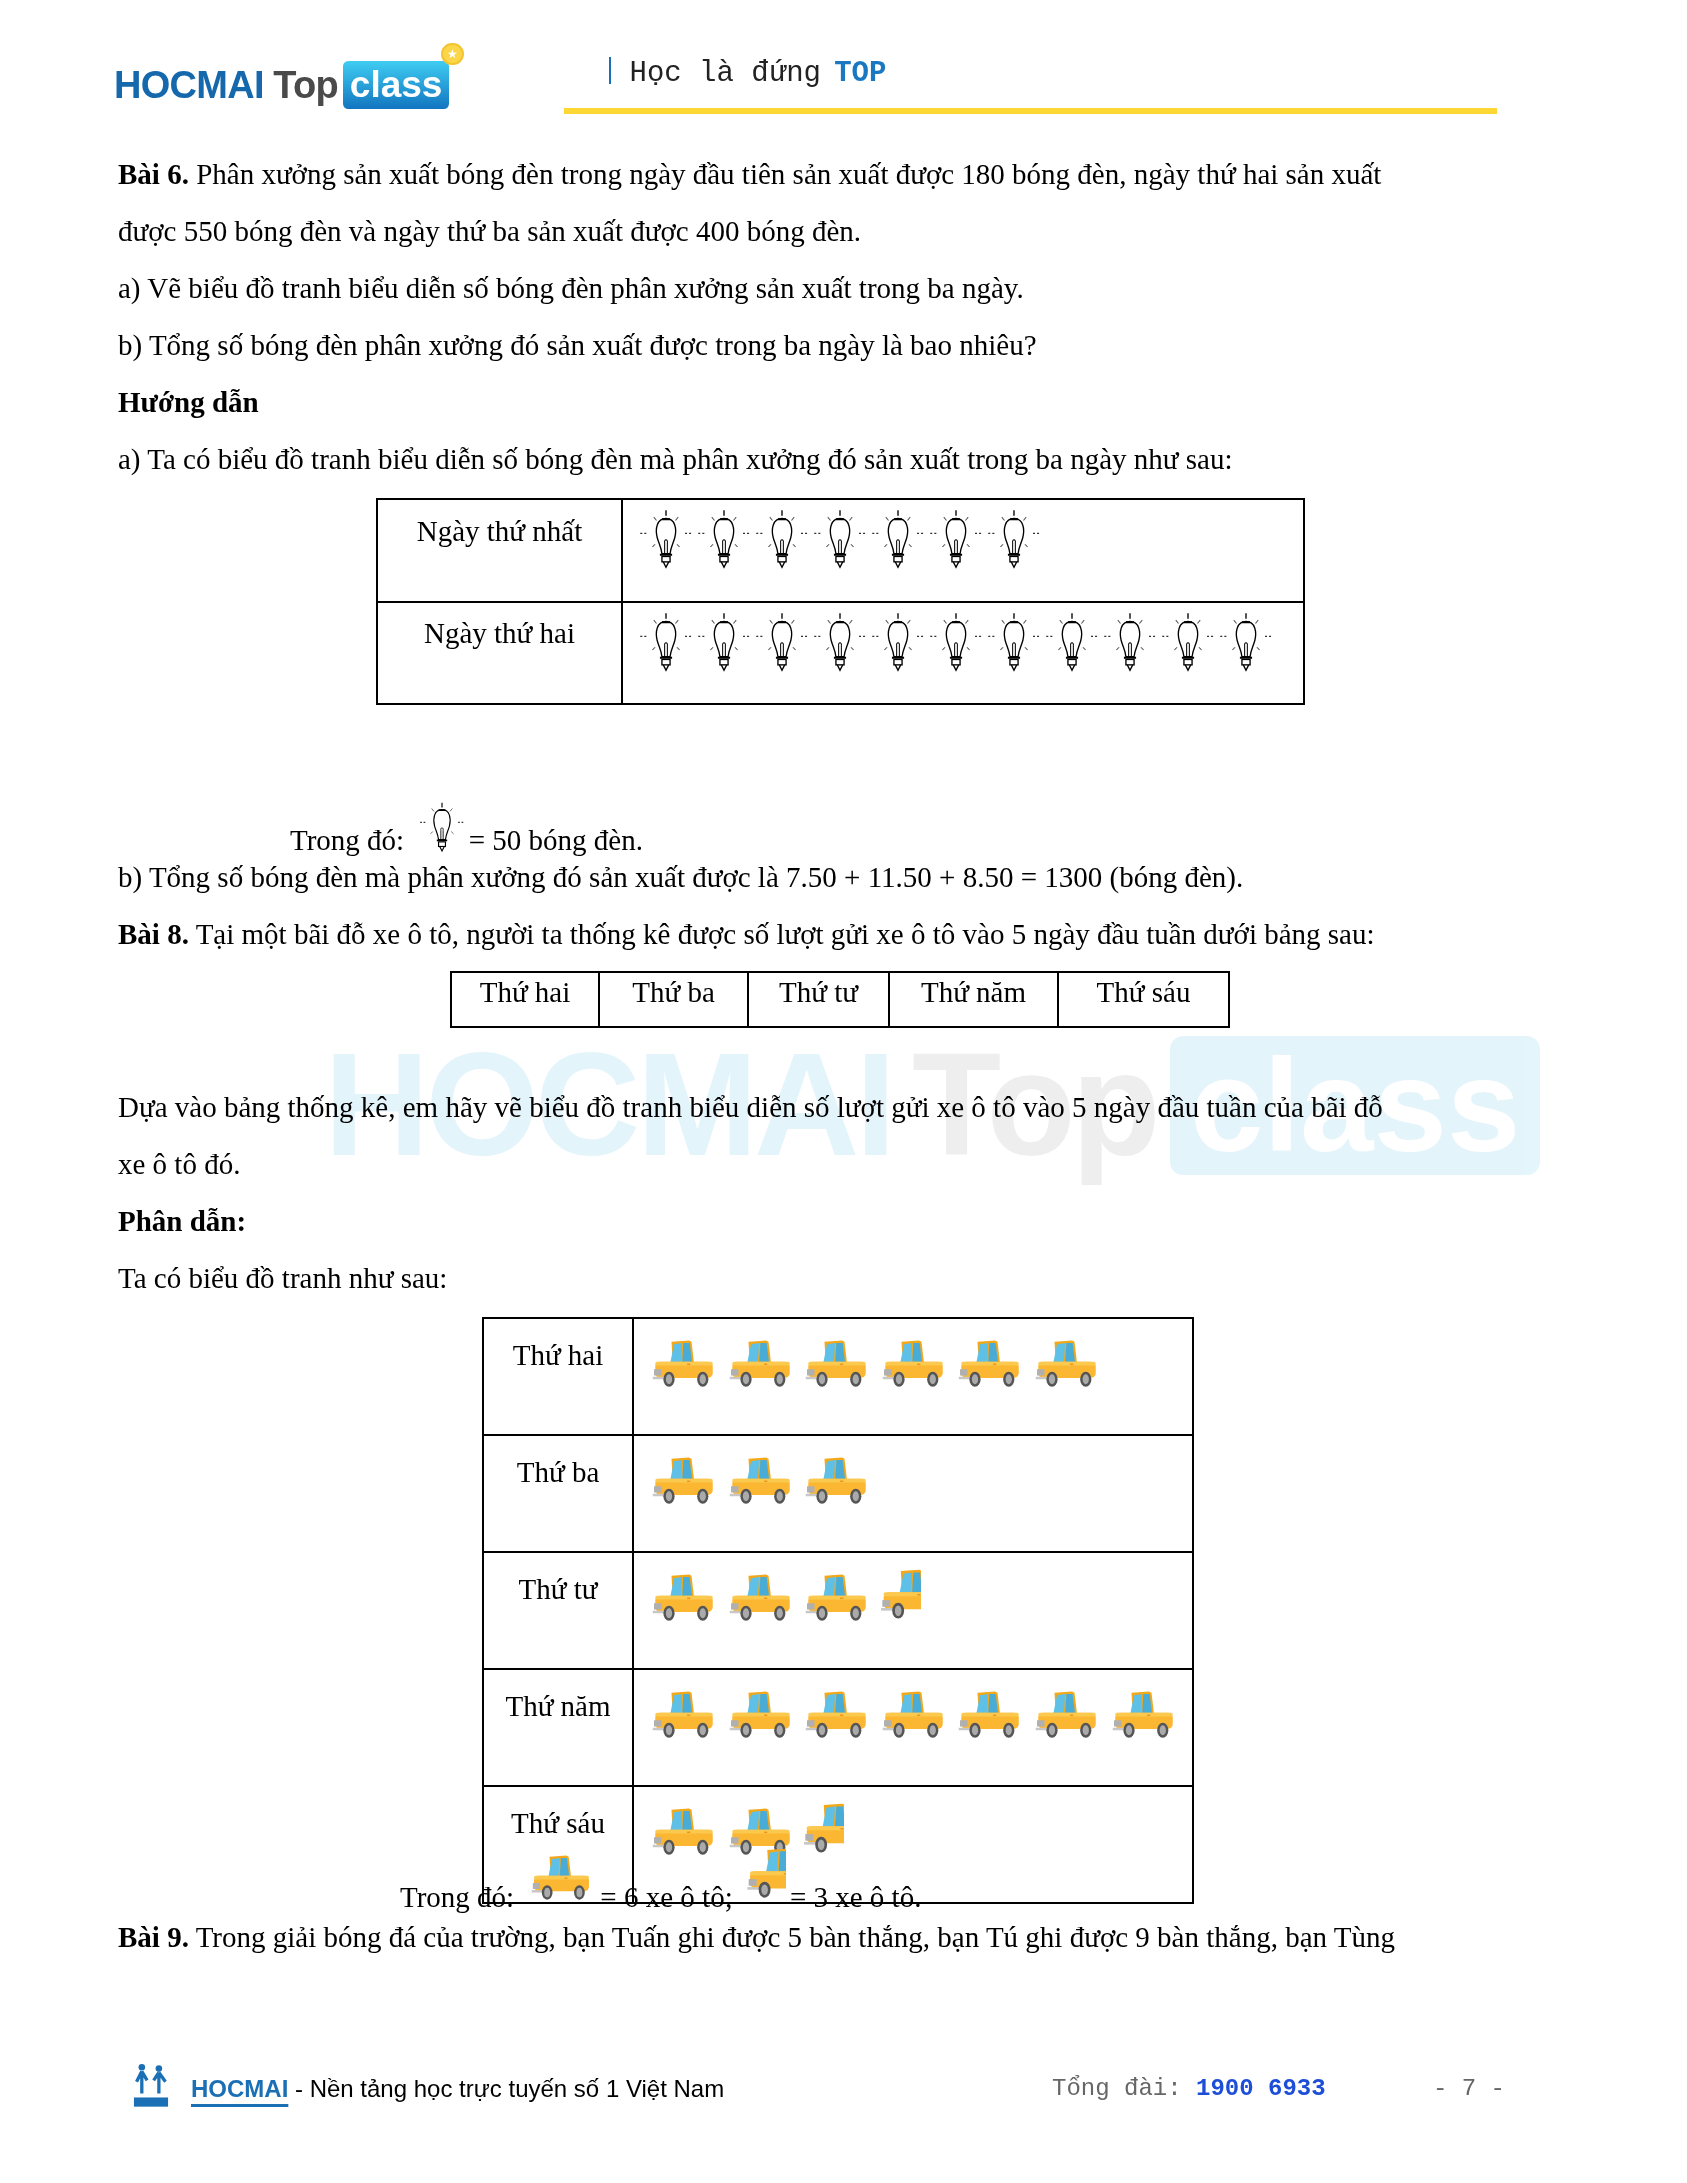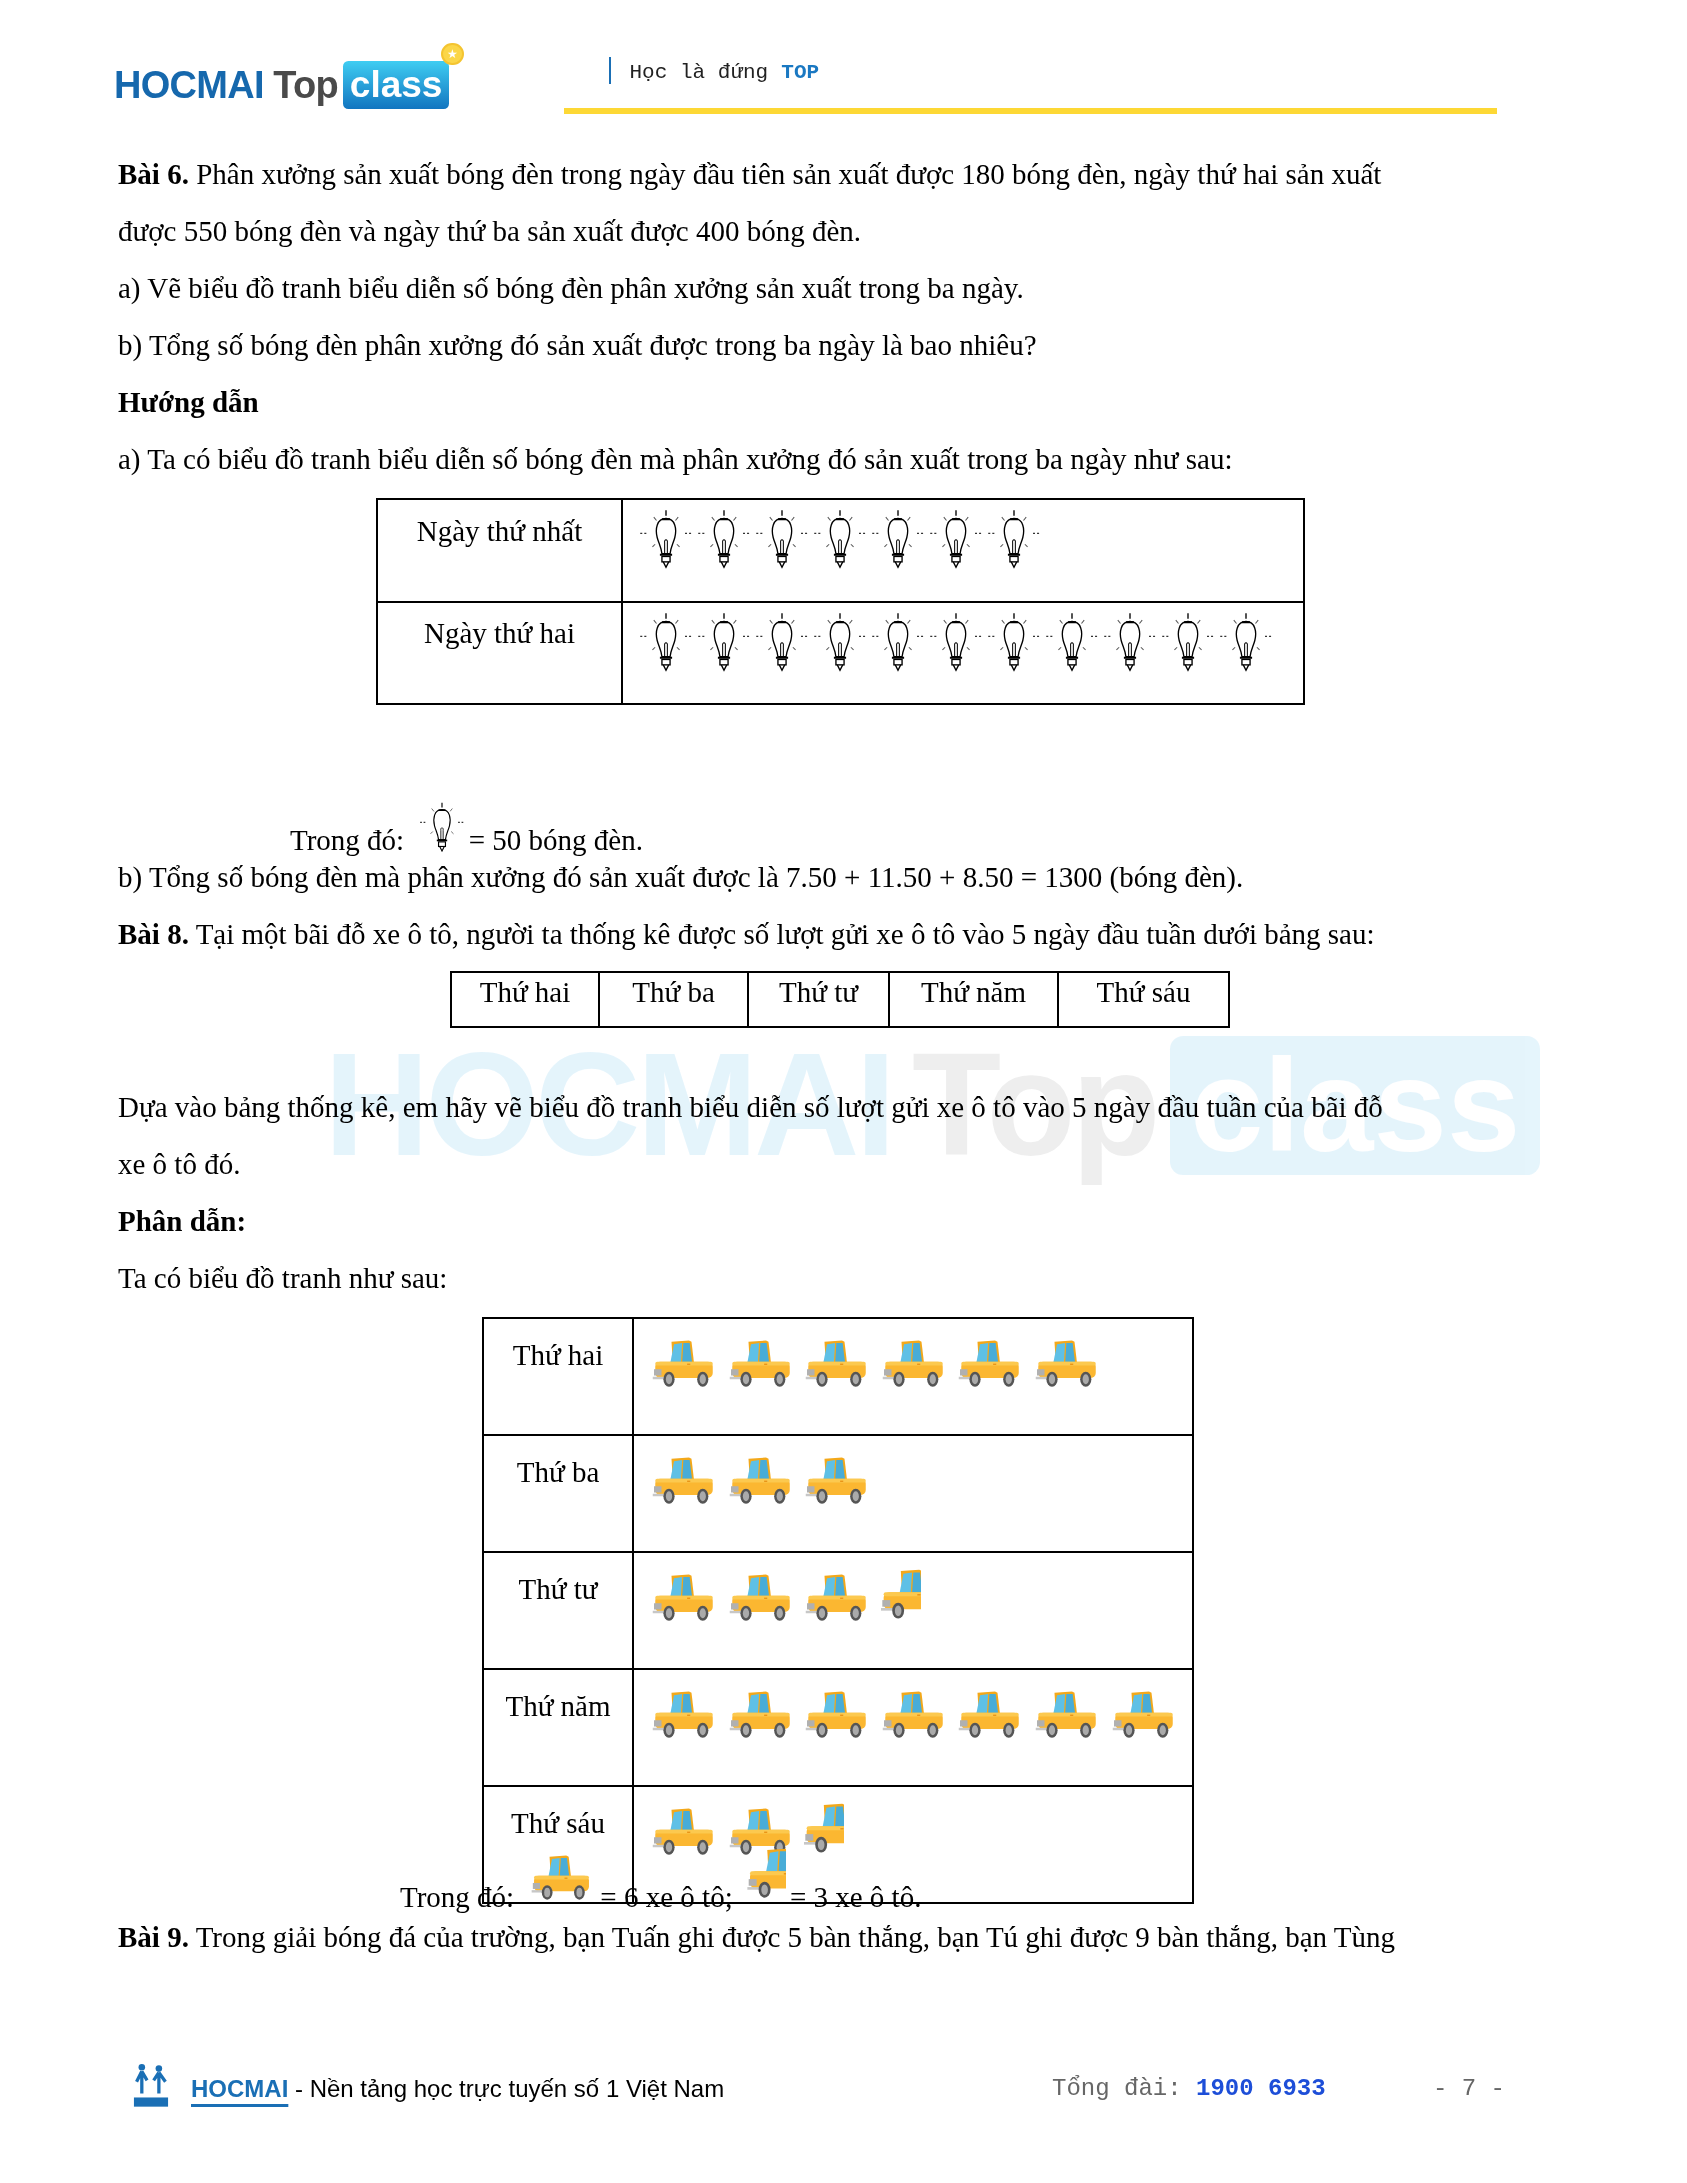--- a/index.html
+++ b/index.html
@@ -13,21 +13,21 @@
                  font-size: 38px; color: #1668ad; letter-spacing: -0.7px; }
   .logo-top { font-family: "Liberation Sans", "DejaVu Sans", sans-serif; font-weight: bold;
               font-size: 38px; color: #4a4a4a; margin-left: 9.3px; letter-spacing: -0.7px; }
   .logo-class { position: relative; margin-left: 5.3px; background: linear-gradient(#3fcdf2, #1275c0);
                 border-radius: 5.3px; padding: 0 6.6px; height: 48px; display: flex; align-items: center;
                 font-family: "Liberation Sans", "DejaVu Sans", sans-serif; font-weight: bold; font-size: 37px; color: #fff; }
   .logo-badge { position: absolute; right: -14.6px; top: -18.5px; width: 22.5px; height: 22.5px; border-radius: 50%;
                 background: #fbd648; border: 2.6px solid #f4c430; box-sizing: border-box;
                 display: flex; align-items: center; justify-content: center; font-size: 12px; color: #fff; }
   .tagline { position: absolute; left: 450px; top: 13.2px; font-family: "Liberation Mono", "DejaVu Sans Mono", monospace;
-             font-size: 21px; color: #222; display: flex; align-items: flex-end; padding-left: 45px; }
+             font-size: 29px; color: #222; display: flex; align-items: flex-start; padding-left: 45px; }
   .tagline-bar { display: inline-block; width: 2px; height: 26.5px; background: #1a6fb5; margin-right: 18.5px; }
   .tagline-top { color: #1a78c2; font-weight: bold; margin-left: 13.2px; }
   .header-rule { position: absolute; left: 450px; top: 64px; width: 933px; height: 6px; background: #fdd835; }
 
   
   .watermark { position: absolute; left: 324px; top: 1032px; width: 1032px; height: 146px; opacity: 0.12;
                display: flex; align-items: center; pointer-events: none; }
   .wm-hocmai { font-family: "Liberation Sans", sans-serif; font-weight: bold; font-size: 146px; color: #2aa9e6; letter-spacing: -4px; }
   .wm-top { font-family: "Liberation Sans", sans-serif; font-weight: bold; font-size: 146px; color: #777; margin-left: 20px; letter-spacing: -4px; }
   .wm-class { margin-left: 13.2px; background: #2aa9e6; border-radius: 13.2px; padding: 0 20px; color: #fff;

